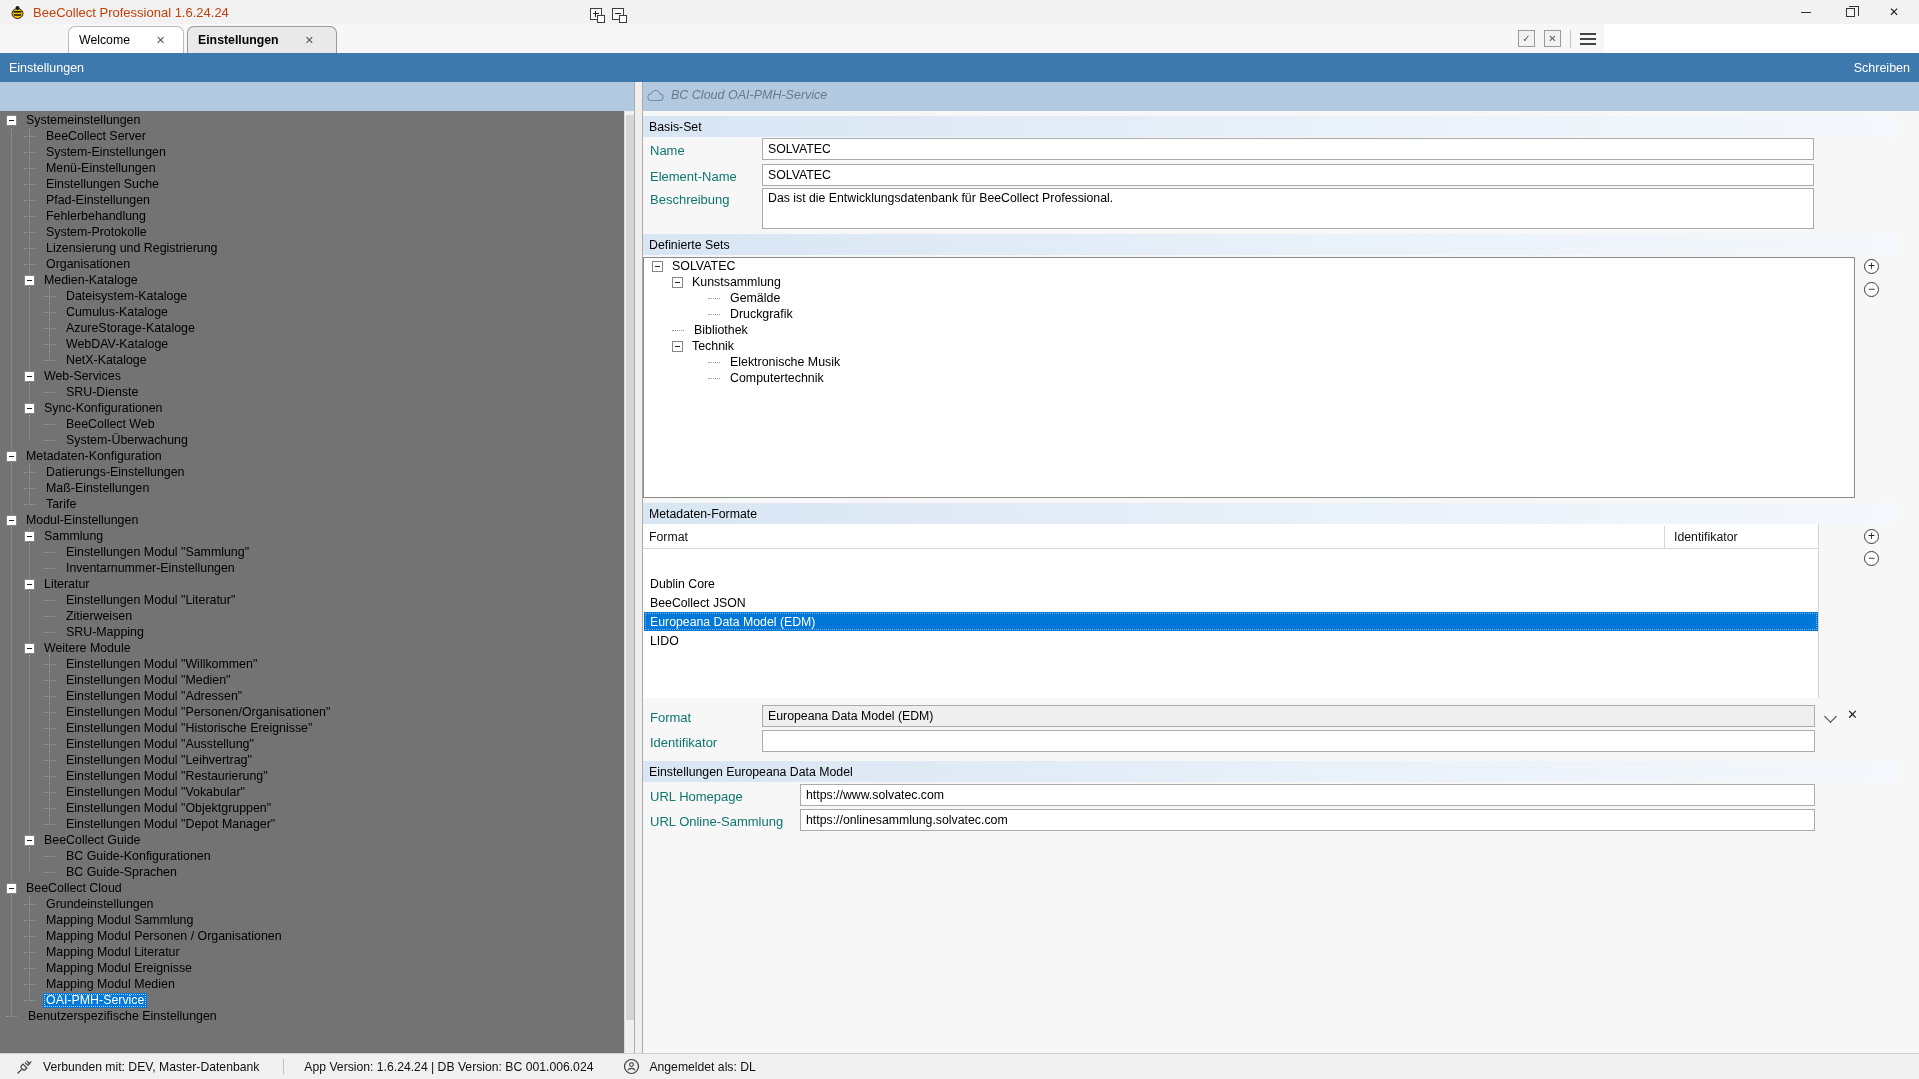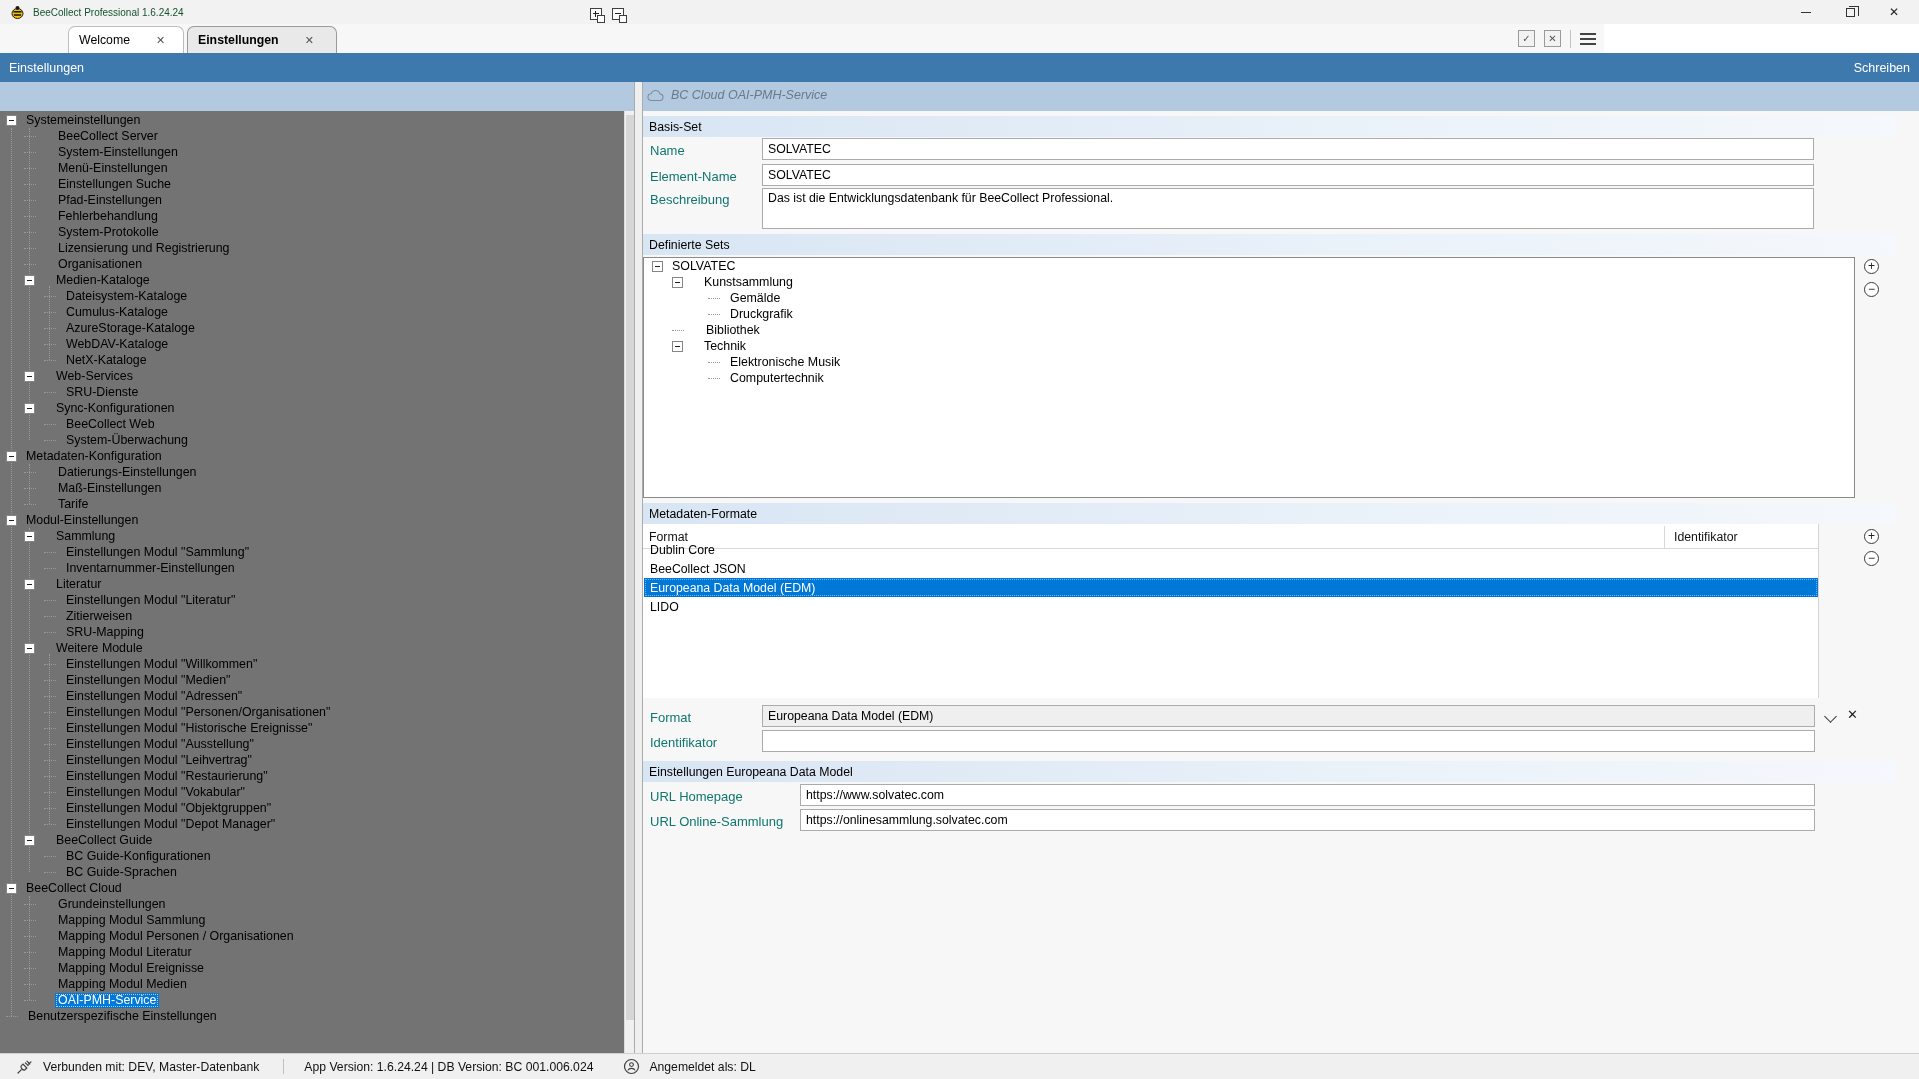--- a/index.html
+++ b/index.html
@@ -4,21 +4,21 @@
 <style>
   html,body{margin:0;padding:0;background:#dcdcdc;}
   *{box-sizing:border-box;}
   #app{position:relative;width:1919px;height:1079px;background:#fff;overflow:hidden;
        font-family:"Liberation Sans","DejaVu Sans",sans-serif;color:#000;}
 
   
   .titlebar{position:absolute;left:0;top:0;width:1919px;height:24px;background:#f2f2f2;
             display:flex;align-items:center;}
   .app-icon{width:15px;height:15px;margin:0 8px 0 10px;flex:0 0 auto;}
-  .win-title{font-size:10px;color:#14532d;}
+  .win-title{font-size:13px;color:#c2410c;}
   .winbtns{position:absolute;right:3px;top:0;height:24px;display:flex;}
   .wbtn{width:44px;height:24px;display:flex;align-items:center;justify-content:center;color:#222;}
   .glyph-min{width:10px;height:1px;background:#333;}
   .glyph-restore{width:9px;height:9px;border:1px solid #333;position:relative;background:#f2f2f2;}
   .glyph-restore::before{content:"";position:absolute;left:2px;top:-3px;width:9px;height:9px;border:1px solid #333;border-left:none;border-bottom:none;}
   .glyph-close{font-size:12px;color:#222;line-height:1;}
 
   
   .tabbar{position:absolute;left:0;top:24px;width:1604px;height:29px;background:#f7f7f7;}
   .tab{position:absolute;top:2px;height:27px;border:1px solid #bdbdbd;border-bottom:none;
@@ -49,21 +49,21 @@
   
   .leftpanel{position:absolute;left:0;top:111px;width:624px;height:942px;background:#737373;overflow:hidden;}
   .lscroll{position:absolute;left:624px;top:111px;width:10px;height:942px;background:#f0f0f0;border-left:1px solid #dcdcdc;}
   .lthumb{position:absolute;left:1px;top:4px;width:8px;height:905px;background:#d6d6d6;}
   .divider{position:absolute;left:634px;top:82px;width:9px;height:971px;background:#efefef;border-left:1px solid #ababab;border-right:1px solid #ababab;}
   .rightpanel{position:absolute;left:643px;top:111px;width:1276px;height:942px;background:#f7f7f7;}
 
   .ltree{position:absolute;left:0;top:1px;width:620px;}
   .trow{height:16px;display:flex;align-items:center;white-space:nowrap;font-size:12.4px;}
   .trow[data-level="0"]{padding-left:6px;}
-  .trow[data-level="1"]{padding-left:24px;gap:12px;}
+  .trow[data-level="1"]{padding-left:24px;}
   .trow[data-level="2"]{padding-left:44px;}
   .exp{width:11px;height:11px;border:1px solid #868686;background:#fff;margin-right:6px;flex:0 0 auto;
        display:flex;align-items:center;justify-content:center;}
   .exp::after{content:"";width:5px;height:1px;background:#222;}
   .stub{width:12px;height:0;border-top:1px dotted #999;margin-right:7px;flex:0 0 auto;}
   .trow .stub{display:none;}
   .trow.noexp .stub{display:block;}
   .lbl{padding:1px 3px;line-height:13px;}
   .trow.sel .lbl{background:#0078d7;color:#fff;outline:1px dotted #a9cdf0;outline-offset:-2px;}
   .vline{position:absolute;width:0;border-left:1px dotted #9a9a9a;}
@@ -84,21 +84,21 @@
   .stree .trow[data-level="1"]{padding-left:28px;}
   .stree .trow[data-level="2"]{padding-left:64px;}
 
   .circlebtn{position:absolute;width:15px;height:15px;border:1px solid #3c3c3c;border-radius:50%;background:#fff;
              display:flex;align-items:center;justify-content:center;font-size:12px;line-height:1;color:#222;padding-bottom:1px;}
 
   .tablebox{position:absolute;left:643px;top:524px;width:1176px;height:174px;background:#fff;border-right:1px solid #d5d5d5;}
   .thead{position:absolute;top:530px;font-size:12.3px;color:#111;}
   .thline{position:absolute;left:643px;top:548px;width:1176px;height:1px;background:#d8d8d8;}
   .tcolline{position:absolute;left:1664px;top:526px;width:1px;height:22px;background:#d8d8d8;}
-  .fbody{position:absolute;left:644px;top:540px;width:1174px;}
+  .fbody{position:absolute;left:644px;top:574px;width:1174px;}
   .frow{height:19px;display:flex;align-items:center;padding-left:6px;font-size:12.3px;white-space:nowrap;}
   .frow.sel{background:#0078d7;color:#fff;outline:1px dotted #7ab0e8;outline-offset:-2px;}
 
   .chev{position:absolute;left:1826px;top:712px;width:9px;height:9px;border-right:1.6px solid #333;border-bottom:1.6px solid #333;
         transform:rotate(45deg);}
   .xbtn{position:absolute;left:1847px;top:708px;font-size:13px;color:#222;line-height:1;}
 
   
   .statusbar{position:absolute;left:0;top:1053px;width:1919px;height:26px;background:#f0f0f0;border-top:1px solid #d0d0d0;
              display:flex;align-items:center;font-size:12.2px;color:#111;}

